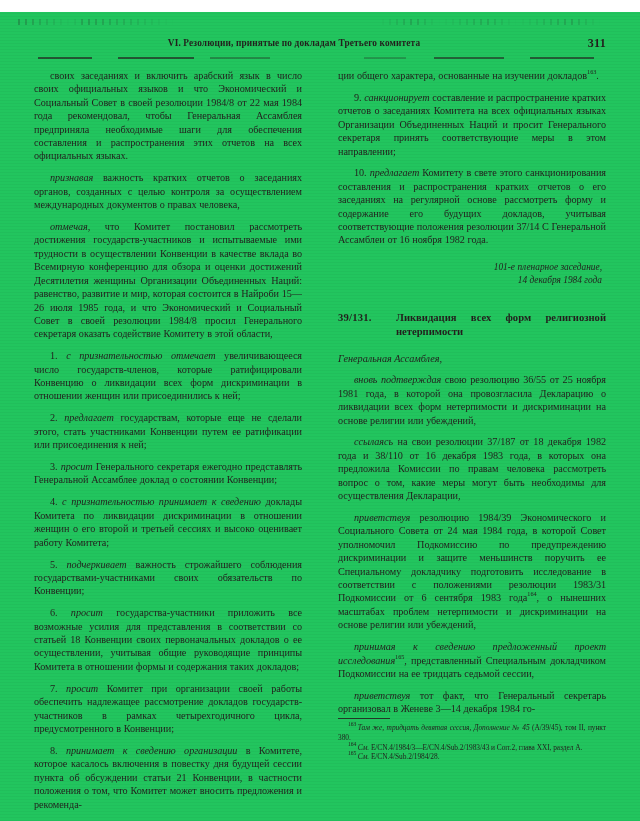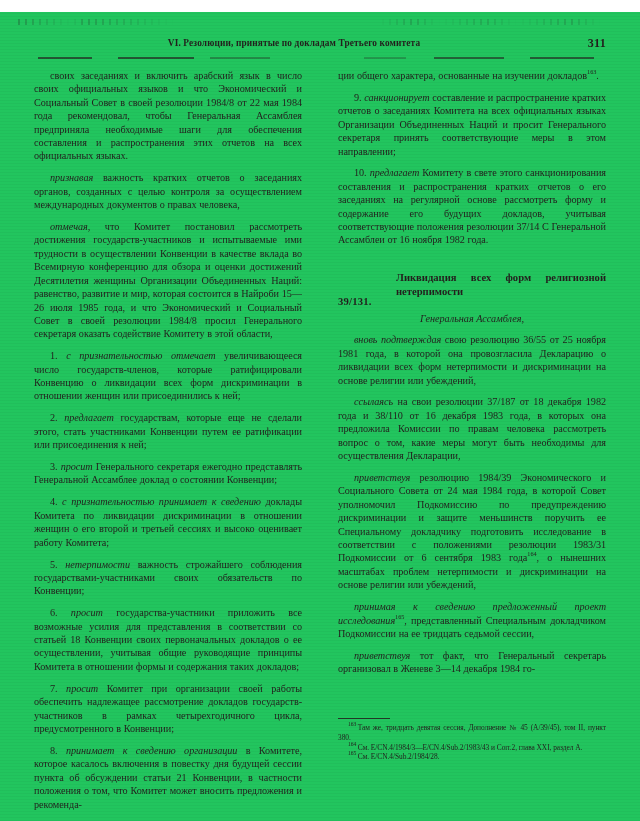--- a/index.html
+++ b/index.html
@@ -170,33 +170,31 @@
     line-height: 14px;
     position: relative;
     padding-left: 58px;
   }
   .res-heading .res-no {
     position: absolute;
     left: 0;
     top: 0;
     font-weight: bold;
     letter-spacing: .2px;
-    margin-top: 24px;
   }
   .res-heading .res-title {
     display: block;
     text-align: justify;
   }
 
   .organ-line {
     margin: 0 0 8px 0;
     font-size: 10.2px;
     font-style: italic;
     line-height: 13.4px;
-    text-align: center;
   }
 
   
   .footnotes {
     position: absolute;
     left: 338px;
     top: 706px;
     width: 268px;
   }
   .fn-rule {
@@ -213,21 +211,21 @@
     text-align: justify;
     text-indent: 10px;
     letter-spacing: -.05px;
   }
   p.footnote .fn-mark {
     font-size: 5.6px;
     vertical-align: 4px;
     line-height: 0;
     margin-right: 1.5px;
   }
-  p.footnote .fn-it { }
+  p.footnote .fn-it { font-style: italic; }
 
   
   .grain {
     position: absolute;
     left: 0; top: 0;
     width: 640px; height: 821px;
     pointer-events: none;
     opacity: .055;
     background-image:
       repeating-linear-gradient(0deg,
@@ -279,21 +277,21 @@
         <span class="it">просит</span><span> Генерального секретаря ежегодно представлять Генеральной Ассамблее доклад о состоянии Конвенции;</span>
       </p>
 
       <p class="para">
         <span class="num">4.</span>
         <span class="it">с признательностью принимает к сведению</span><span> доклады Комитета по ликвидации дискриминации в отношении женщин о его второй и третьей сессиях и высоко оценивает работу Комитета;</span>
       </p>
 
       <p class="para">
         <span class="num">5.</span>
-        <span class="it">нетерпимости</span><span> важность строжайшего соблюдения государствами-участниками своих обязательств по Конвенции;</span>
+        <span class="it">подчеркивает</span><span> важность строжайшего соблюдения государствами-участниками своих обязательств по Конвенции;</span>
       </p>
 
       <p class="para">
         <span class="num">6.</span>
         <span class="it">просит</span><span> государства-участники приложить все возможные усилия для представления в соответствии со статьей 18 Конвенции своих первоначальных докладов о ее осуществлении, учитывая общие руководящие принципы Комитета в отношении формы и содержания таких докладов;</span>
       </p>
 
       <p class="para">
         <span class="num">7.</span>
         <span class="it">просит</span><span> Комитет при организации своей работы обеспечить надлежащее рассмотрение докладов государств-участников в рамках четырехгодичного цикла, предусмотренного в Конвенции;</span>
@@ -315,20 +313,24 @@
       <p class="para">
         <span class="num">9.</span>
         <span class="it">санкционирует</span><span> составление и распространение кратких отчетов о заседаниях Комитета на всех официальных языках Организации Объединенных Наций и просит Генерального секретаря принять соответствующие меры в этом направлении;</span>
       </p>
 
       <p class="para">
         <span class="num">10.</span>
         <span class="it">предлагает</span><span> Комитету в свете этого санкционирования составления и распространения кратких отчетов о его заседаниях на регулярной основе рассмотреть форму и содержание его будущих докладов, учитывая соответствующие положения резолюции 37/14 С Генеральной Ассамблеи от 16 ноября 1982 года.</span>
       </p>
 
+      <div class="meeting-block">
+        <div>101-е пленарное заседание,</div>
+        <div>14 декабря 1984 года</div>
+      </div>
 
       <div class="res-heading">
         <span class="res-no">39/131.</span>
         <span class="res-title">Ликвидация всех форм религиозной нетерпимости</span>
       </div>
 
       <p class="organ-line">Генеральная Ассамблея,</p>
 
 
       <p class="para">

